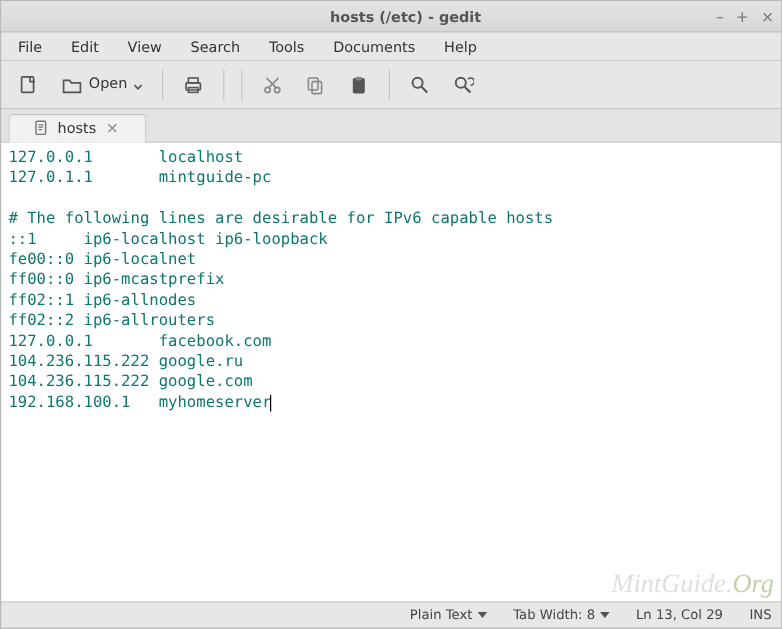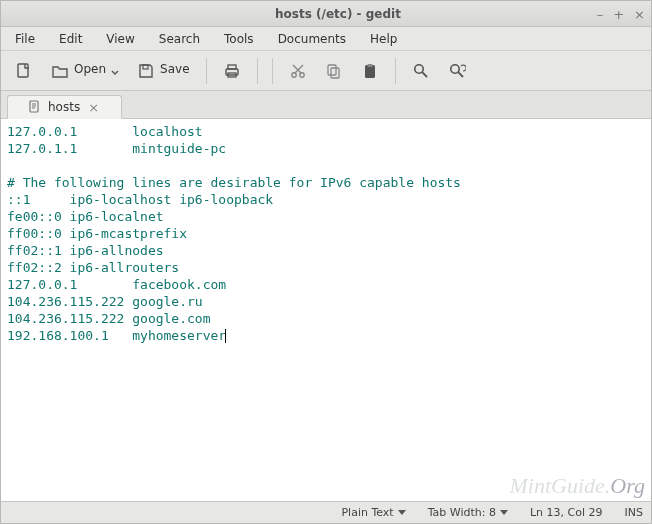--- a/index.html
+++ b/index.html
@@ -140,21 +140,21 @@
   .watermark {
     position: absolute;
     right: 6px;
     bottom: 2px;
     font-family: Georgia, serif;
     font-style: italic;
     font-size: 22px;
     opacity: 0.35;
   }
   .watermark .g { color: #9aa8a0; }
-  .watermark .o { color: #0f172a; }
+  .watermark .o { color: #4d7c0f; }
   
   .statusbar {
     height: 22px;
     background: #e7e7e5;
     border-top: 1px solid #c6c6c4;
     display: flex;
     align-items: center;
     font-size: 11px;
     color: #444;
     padding: 0 8px;
@@ -210,29 +210,20 @@
       <svg viewBox="0 0 18 18">
           <path d="M2 5 h5 l1.5 2 H16 v8 H2 z" fill="none" stroke="#555" stroke-width="1.4"></path>
         </svg>
     </span>
     <span>Open</span>
     <span class="carets">
       <svg viewBox="0 0 8 14">
           <path d="M1 9 L4 12 L7 9" fill="none" stroke="#555" stroke-width="1.4"></path>
         </svg>
     </span>
-  </div>
-  <div class="tbbtn">
-    <span class="icon">
-      <svg viewBox="0 0 18 18">
-          <path d="M3 3 h10 l2 2 v10 h-12 z" fill="none" stroke="#555" stroke-width="1.4"></path>
-          <rect x="6" y="3" width="5" height="4" fill="none" stroke="#555" stroke-width="1.2"></rect>
-        </svg>
-    </span>
-    <span>Save</span>
   </div>
   <div class="sep"></div>
   <div class="tbbtn">
     <span class="icon">
       <svg viewBox="0 0 18 18">
           <rect x="3" y="7" width="12" height="6" rx="1" fill="none" stroke="#555" stroke-width="1.4"></rect>
           <rect x="5" y="3" width="8" height="4" fill="none" stroke="#555" stroke-width="1.3"></rect>
           <rect x="5" y="11" width="8" height="4" fill="none" stroke="#555" stroke-width="1.3"></rect>
         </svg>
     </span>

